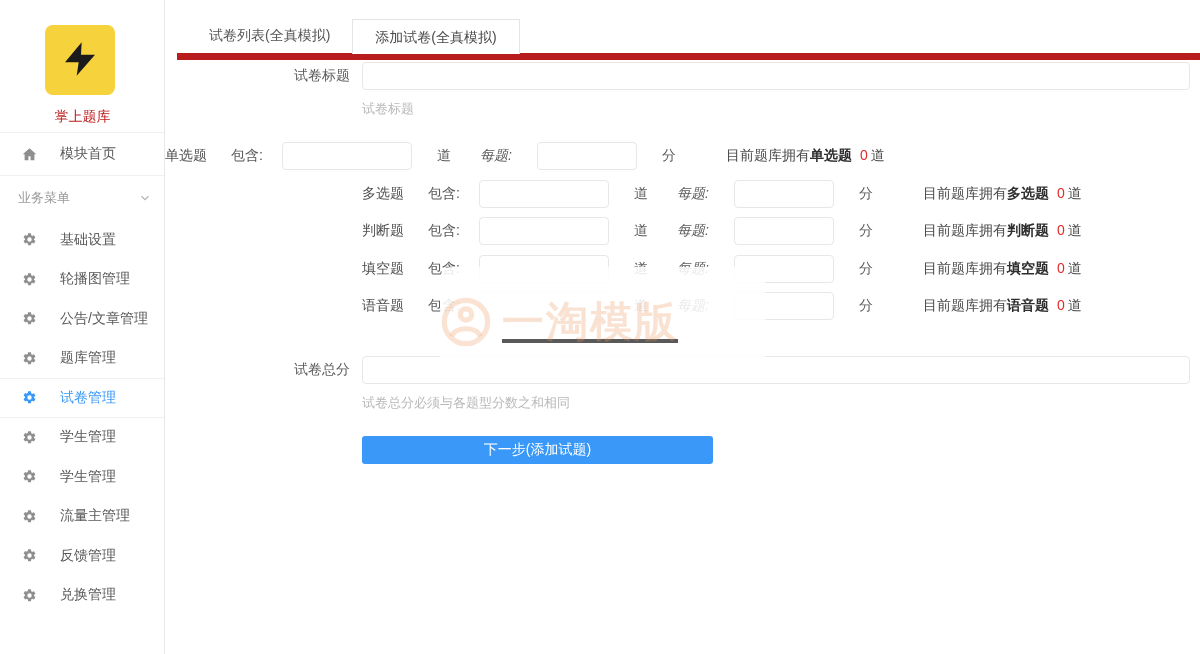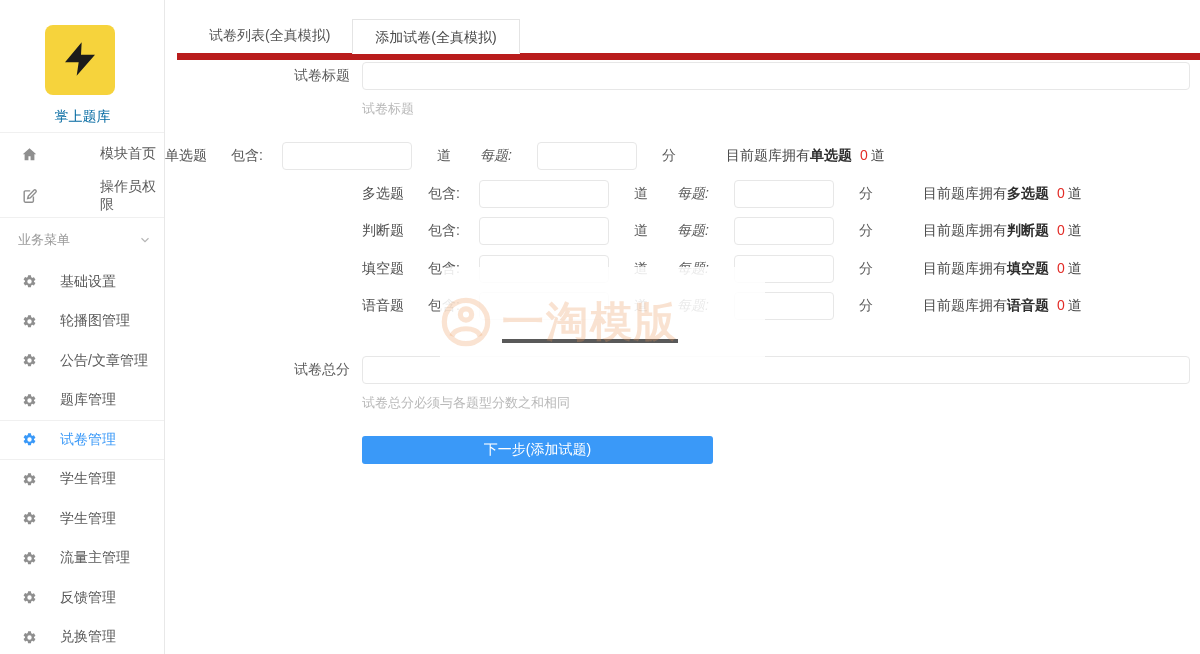--- a/index.html
+++ b/index.html
@@ -5,23 +5,23 @@
   * { box-sizing: border-box; margin: 0; padding: 0; }
   html,body { width:1200px; height:654px; overflow:hidden; background:#fff;
     font-family:"Liberation Sans","DejaVu Sans",sans-serif; color:#595959; font-size:14px; }
   .app { display:flex; width:1200px; height:654px; }
 
   
   .sidebar { width:165px; flex:0 0 165px; border-right:1px solid #e8e8e8; background:#fff; }
   .logo-box { width:70px; height:70px; margin:25px auto 0 45px; background:#f6d33c;
     border-radius:8px; display:flex; align-items:center; justify-content:center; }
   .logo-box svg { width:40px; height:40px; }
-  .logo-text { text-align:center; width:165px; margin-top:13px; font-size:14px; color:#0369a1; height:18px; }
+  .logo-text { text-align:center; width:165px; margin-top:13px; font-size:14px; color:#b91c1c; height:18px; }
   .sb-divider { border-top:1px solid #f0f0f0; margin-top:6px; }
-  .sb-item { height:42px; display:flex; align-items:center; cursor:pointer;gap:40px; }
+  .sb-item { height:42px; display:flex; align-items:center; cursor:pointer; }
   .sb-item .ico { width:17px; height:17px; margin-left:21px; display:flex; }
   .sb-item .ico svg { width:17px; height:17px; stroke:#8f8f8f; fill:none; stroke-width:2; }
   .sb-item .ico svg.filled { fill:#8f8f8f; stroke:none; }
   .sb-item .lbl { margin-left:22px; color:#595959; font-size:14px; }
   .sb-section { height:44px; display:flex; align-items:center; color:#9a9a9a; font-size:13px; }
   .sb-section .lbl { margin-left:18px; }
   .sb-section .chev { margin-left:auto; margin-right:12px; display:flex; }
   .sb-section .chev svg { width:14px; height:14px; stroke:#b5b5b5; fill:none; stroke-width:2; }
   .menu-item { height:39.5px; display:flex; align-items:center; cursor:pointer; }
   .menu-item .ico { width:15px; height:15px; margin-left:22px; display:flex; }
@@ -100,29 +100,20 @@
     <div id="sb-top">
   <div class="sb-item">
     <span class="ico">
             <svg viewBox="0 0 24 24" class="filled">
               <path d="M12 3 2.5 11.5h2.6V20h5.4v-5.5h3v5.5h5.4v-8.5h2.6Z"></path>
             </svg>
           </span>
     <span class="lbl">模块首页</span>
   </div>
 
-  <div class="sb-item">
-    <span class="ico">
-            <svg viewBox="0 0 24 24">
-              <path d="M13 4H6a1.5 1.5 0 0 0-1.5 1.5v13A1.5 1.5 0 0 0 6 20h10a1.5 1.5 0 0 0 1.5-1.5V12" fill="none"></path>
-              <path d="M18.2 3.3a1.9 1.9 0 0 1 2.7 2.7L13 14l-3.6.9.9-3.6Z" fill="none"></path>
-            </svg>
-          </span>
-    <span class="lbl">操作员权限</span>
-  </div>
 </div>
     <div class="sb-divider" style="margin-top:0"></div>
     <div class="sb-section">
       <span class="lbl">业务菜单</span>
       <span class="chev">
         <svg viewBox="0 0 24 24">
             <polyline points="6,9 12,15 18,9"></polyline>
           </svg>
       </span>
     </div>

